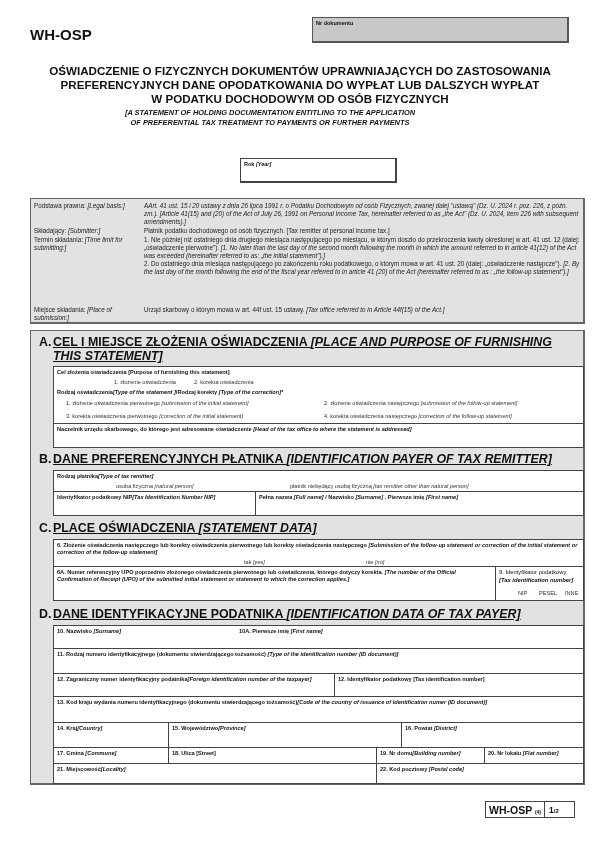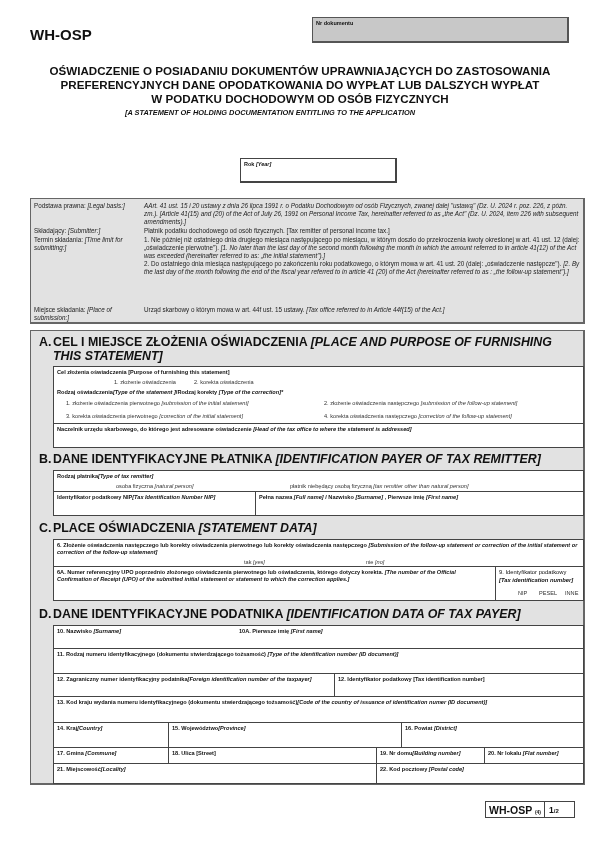--- a/index.html
+++ b/index.html
@@ -27,21 +27,21 @@
   .info .row { position: absolute; left: 0; width: 100%; }
   .info .k { position: absolute; left: 3px; width: 108px; }
   .info .v { position: absolute; left: 113px; width: 438px; }
   .info i { font-style: italic; }
 
   .sections { position: absolute; left: 30px; top: 330px; width: 555px; height: 455px;
     background: #e2e2e2; border: 1px solid #666; border-right-width: 2px; border-bottom-width: 2px; }
   .sec-head { position: absolute; left: 0; width: 100%; font-weight: bold; font-size: 12.4px; line-height: 14px; }
   .sec-head i { font-style: italic; }
   .sec-head .letter { position: absolute; left: 8px; }
-  .sec-head .txt { position: absolute; left: 22px; }
+  .sec-head .txt { position: absolute; left: 22px; text-decoration: underline; }
 
   .cell { position: absolute; background: #fff; border: 1px solid #444; font-size: 5.6px; line-height: 7px; }
   .cell .lbl { position: absolute; left: 3px; top: 2px; font-weight: bold; right: 3px; }
   .cell .lbl i { font-style: italic; }
   .opt { position: absolute; font-size: 5.6px; color: #333; white-space: nowrap; }
   .opt i { font-style: italic; }
 
   .footer-box { position: absolute; left: 485px; top: 801px; width: 90px; height: 17px;
     border: 1px solid #444; display: flex; align-items: stretch; background: #fff; }
   .footer-box .code { font-weight: bold; font-size: 10.5px; padding: 2px 3px 0 3px; border-right: 1px solid #444; white-space: nowrap; }
@@ -51,26 +51,27 @@
 </style>
 </head>
 <body>
 
 <div class="form-code">WH-OSP</div>
 <div class="docnum-box">
   <span class="lbl">Nr dokumentu</span>
 </div>
 
 <div class="title">
-  <div>OŚWIADCZENIE O POSIADANIU DOKUMENTÓW UPRAWNIAJĄCYCH DO ZASTOSOWANIA</div>
+  <div>OŚWIADCZENIE O FIZYCZNYCH DOKUMENTÓW UPRAWNIAJĄCYCH DO ZASTOSOWANIA</div>
   <div>PREFERENCYJNYCH DANE OPODATKOWANIA DO WYPŁAT LUB DALSZYCH WYPŁAT</div>
   <div>W PODATKU DOCHODOWYM OD OSÓB FIZYCZNYCH</div>
 </div>
 <div class="subtitle">
   <div>[A STATEMENT OF HOLDING DOCUMENTATION ENTITLING TO THE APPLICATION</div>
+  <div>OF PREFERENTIAL TAX TREATMENT TO PAYMENTS OR FURTHER PAYMENTS</div>
 </div>
 
 <div class="year-box">
   <span class="lbl"><span>Rok</span> <i>[Year]</i></span>
 </div>
 
 <div class="info">
   <div class="row" style="top:3px;">
     <div class="k"><span>Podstawa prawna:</span> <i>[Legal basis:]</i></div>
     <div class="v"><i>AArt. 41 ust. 15 i 20 ustawy z dnia 26 lipca 1991 r. o Podatku Dochodowym od osób Fizycznych, zwanej dalej "ustawą" (Dz. U. 2024 r. poz. 226, z późn. zm.).</i> <i>[Article 41(15) and (20) of the Act of July 26, 1991 on Personal Income Tax, hereinafter referred to as „the Act" (Dz. U. 2024, item 226 with subsequent amendments).]</i></div>
@@ -108,21 +109,21 @@
     <span class="opt" style="left:270px; top:33px;"><span>2. złożenie oświadczenia następczego</span> <i>[submission of the follow-up statement]</i></span>
     <span class="opt" style="left:12px; top:46px;"><span>3. korekta oświadczenia pierwotnego</span> <i>[correction of the initial statement]</i></span>
     <span class="opt" style="left:270px; top:46px;"><span>4. korekta oświadczenia następczego</span> <i>[correction of the follow-up statement]</i></span>
   </div>
   <div class="cell" style="left:22px; top:92px; width:531px; height:25px;">
     <span class="lbl"><span>Naczelnik urzędu skarbowego, do którego jest adresowane oświadczenie</span> <i>[Head of the tax office to where the statement is addressed]</i></span>
   </div>
 
   <div class="sec-head" style="top:121px;">
     <span class="letter">B.</span>
-    <span class="txt"><span>DANE IDENTYFIKACYJNE PŁATNIKA</span> <i>[IDENTIFICATION PAYER OF TAX REMITTER]</i></span>
+    <span class="txt"><span>DANE PREFERENCYJNYCH PŁATNIKA</span> <i>[IDENTIFICATION PAYER OF TAX REMITTER]</i></span>
   </div>
   <div class="cell" style="left:22px; top:139px; width:531px; height:22px;">
     <span class="lbl"><span>Rodzaj płatnika</span><i>[Type of tax remitter]</i></span>
     <span class="opt" style="left:62px; top:12px;"><span>osoba fizyczna</span> <i>[natural person]</i></span>
     <span class="opt" style="left:236px; top:12px;"><span>płatnik niebędący osobą fizyczną</span> <i>[tax remitter other than natural person]</i></span>
   </div>
   <div class="cell" style="left:22px; top:160px; width:203px; height:25px;">
     <span class="lbl"><span>Identyfikator podatkowy NIP</span><i>[Tax Identification Number NIP]</i></span>
   </div>
   <div class="cell" style="left:224px; top:160px; width:329px; height:25px;">

